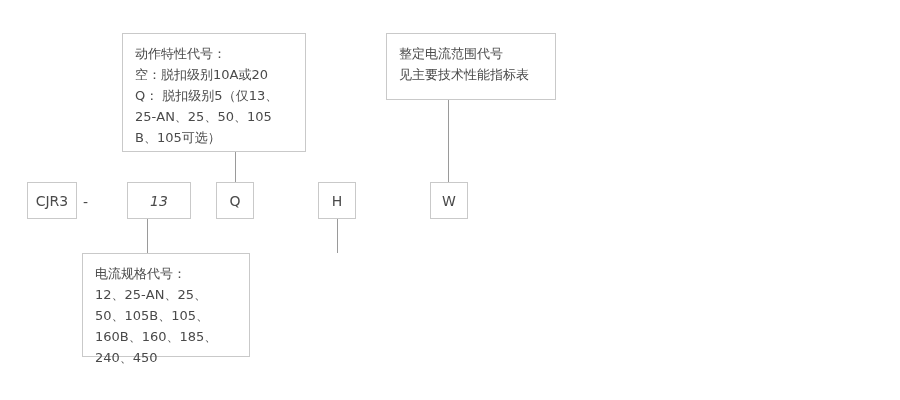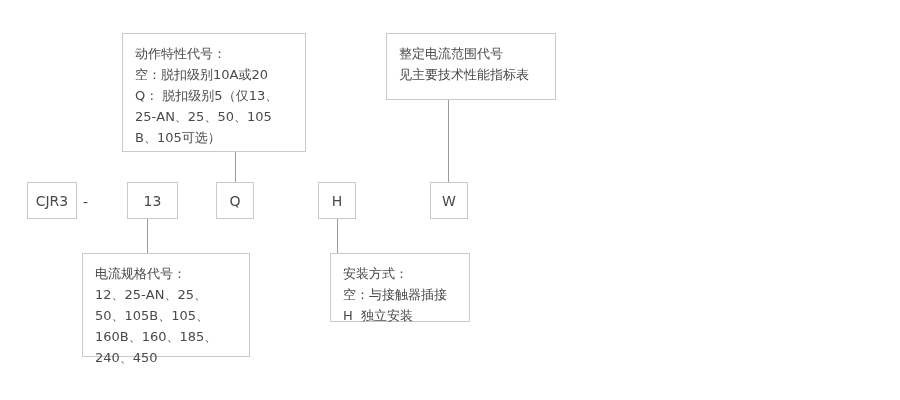--- a/index.html
+++ b/index.html
@@ -66,35 +66,32 @@
 见主要技术性能指标表</div>
 
   <div class="line vline" style="left:235px; top:152px; height:31px;"></div>
 
   <div class="line vline" style="left:448px; top:100px; height:83px;"></div>
 
   <div class="box code-box" style="left:27px; top:182px; width:50px; height:37px;text-align:right;">CJR3</div>
 
   <div class="sep" style="left:83px; top:195px;">-</div>
 
-  <div class="box code-box" style="left:127px; top:182px; width:51px; height:37px;">13</div>
+  <div class="box code-box" style="left:127px; top:182px; width:64px; height:37px;font-style:italic;">13</div>
 
   <div class="box code-box" style="left:216px; top:182px; width:38px; height:37px;">Q</div>
 
   <div class="box code-box" style="left:318px; top:182px; width:38px; height:37px;">H</div>
 
   <div class="box code-box" style="left:430px; top:182px; width:38px; height:37px;">W</div>
 
   <div class="line vline" style="left:147px; top:219px; height:34px;"></div>
 
   <div class="line vline" style="left:337px; top:219px; height:34px;"></div>
 
   <div class="box note-box" style="left:82px; top:253px; width:168px; height:104px;">电流规格代号：
 12、25-AN、25、
 50、105B、105、
 160B、160、185、
 240、450</div>
 
-  <div class="box note-box" style="left:330px; top:253px; width:140px; height:69px;">安装方式：
-空：与接触器插接
-H  独立安装</div>
 
 </div>
 
 </body></html>

